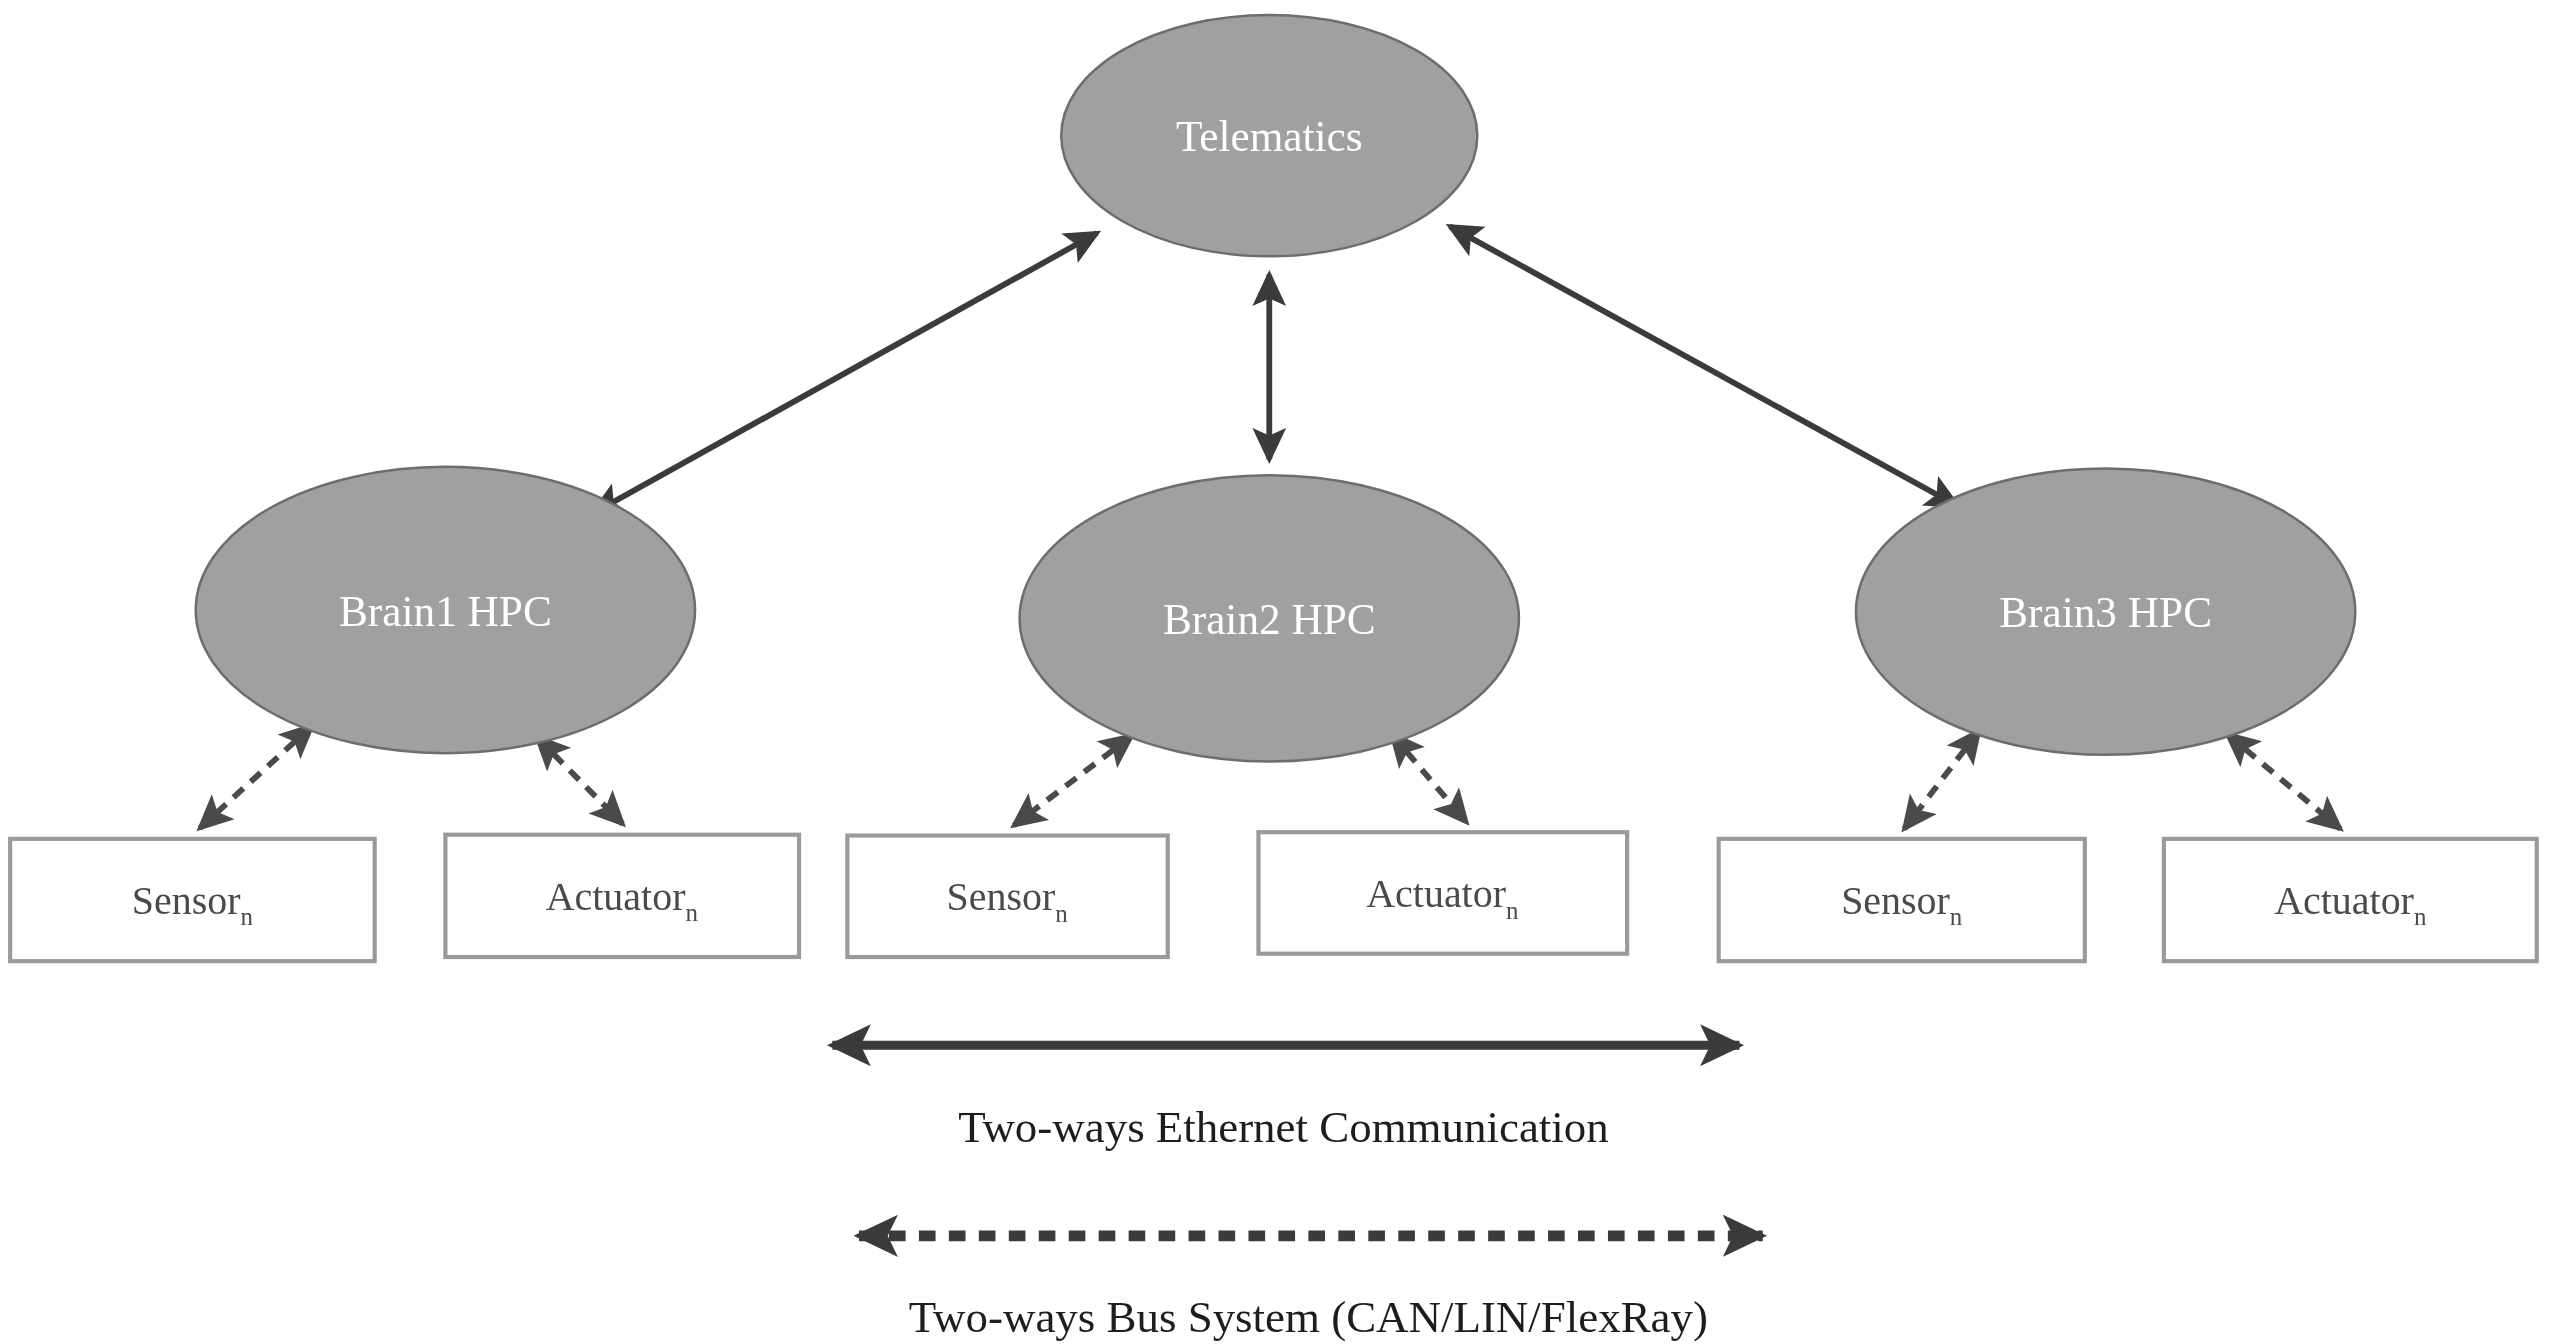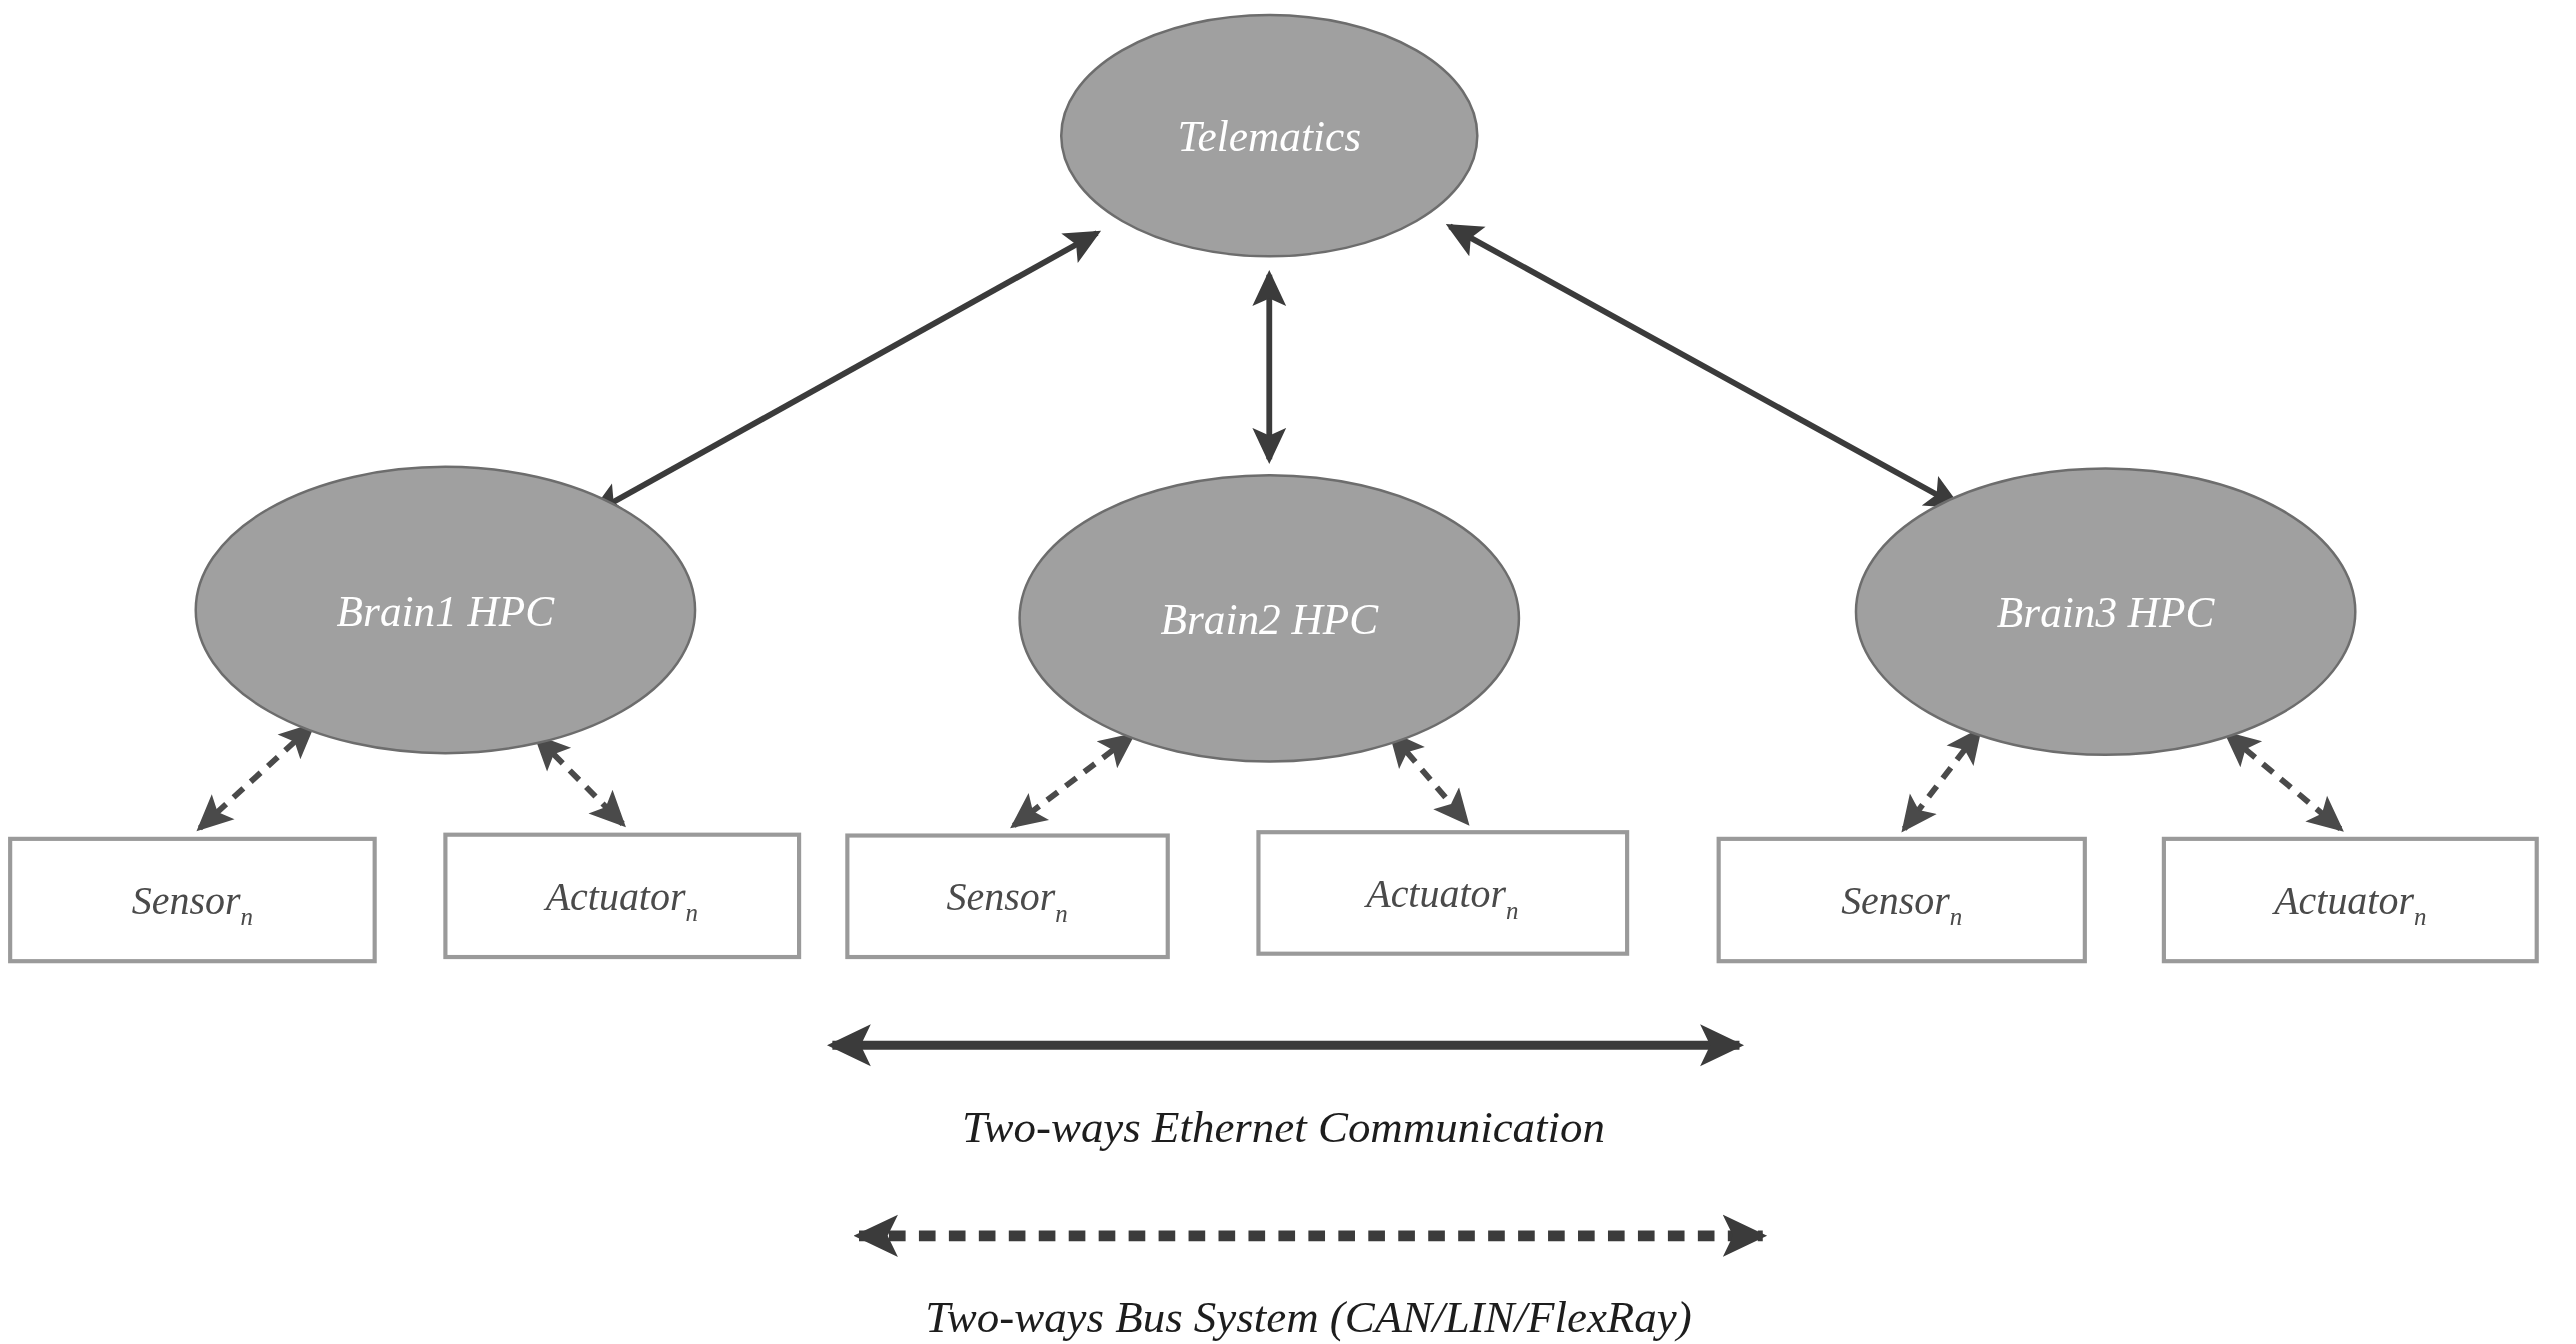--- a/index.html
+++ b/index.html
@@ -10,21 +10,20 @@
   }
   body {
     font-family: "Liberation Serif", "DejaVu Serif", serif;
   }
   #stage {
     position: relative;
     width: 2576px;
     height: 1344px;
     background: #ffffff;
     overflow: hidden;
-    font-style: italic;
   }
   #diagram-svg {
     position: absolute;
     left: 0;
     top: 0;
     width: 2576px;
     height: 1344px;
   }
   .node-ellipse {
     fill: #a0a0a0;

